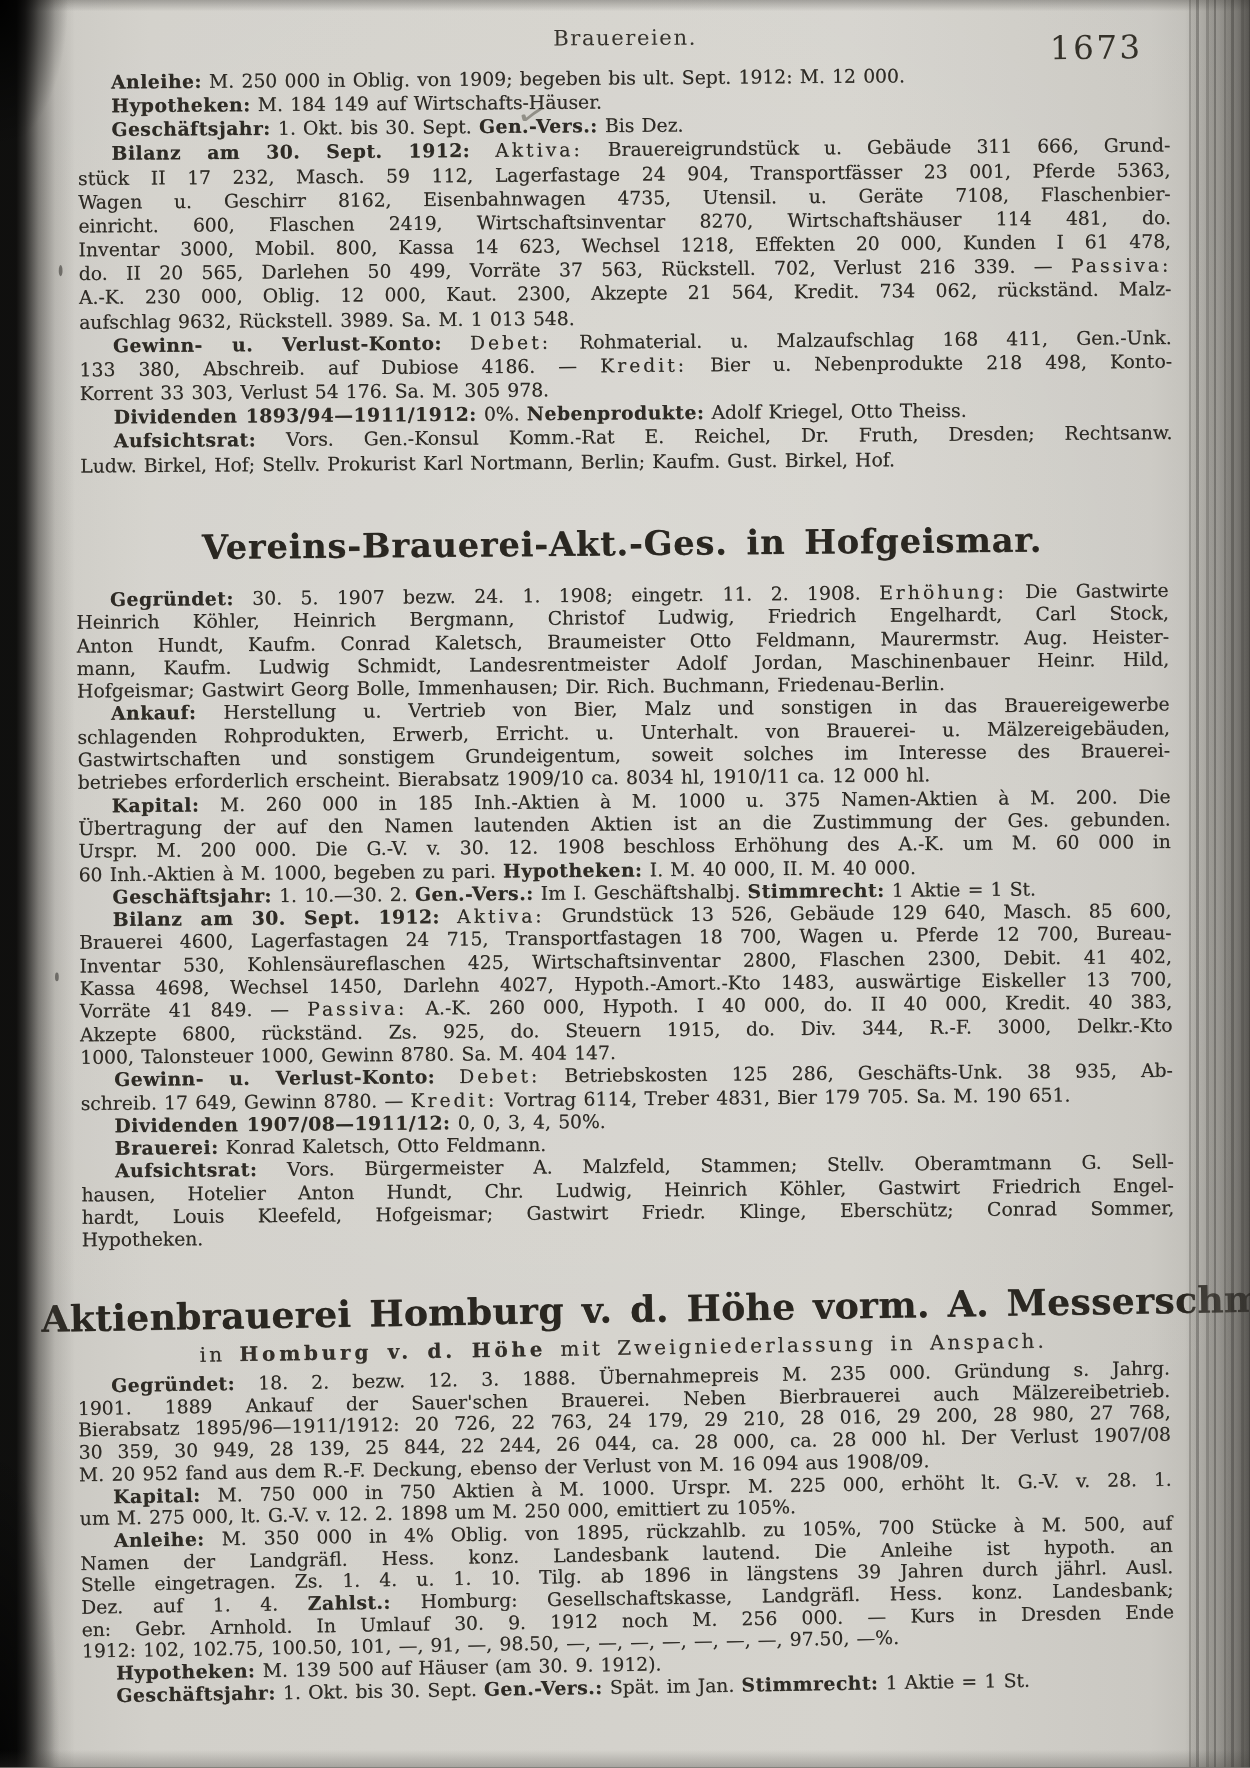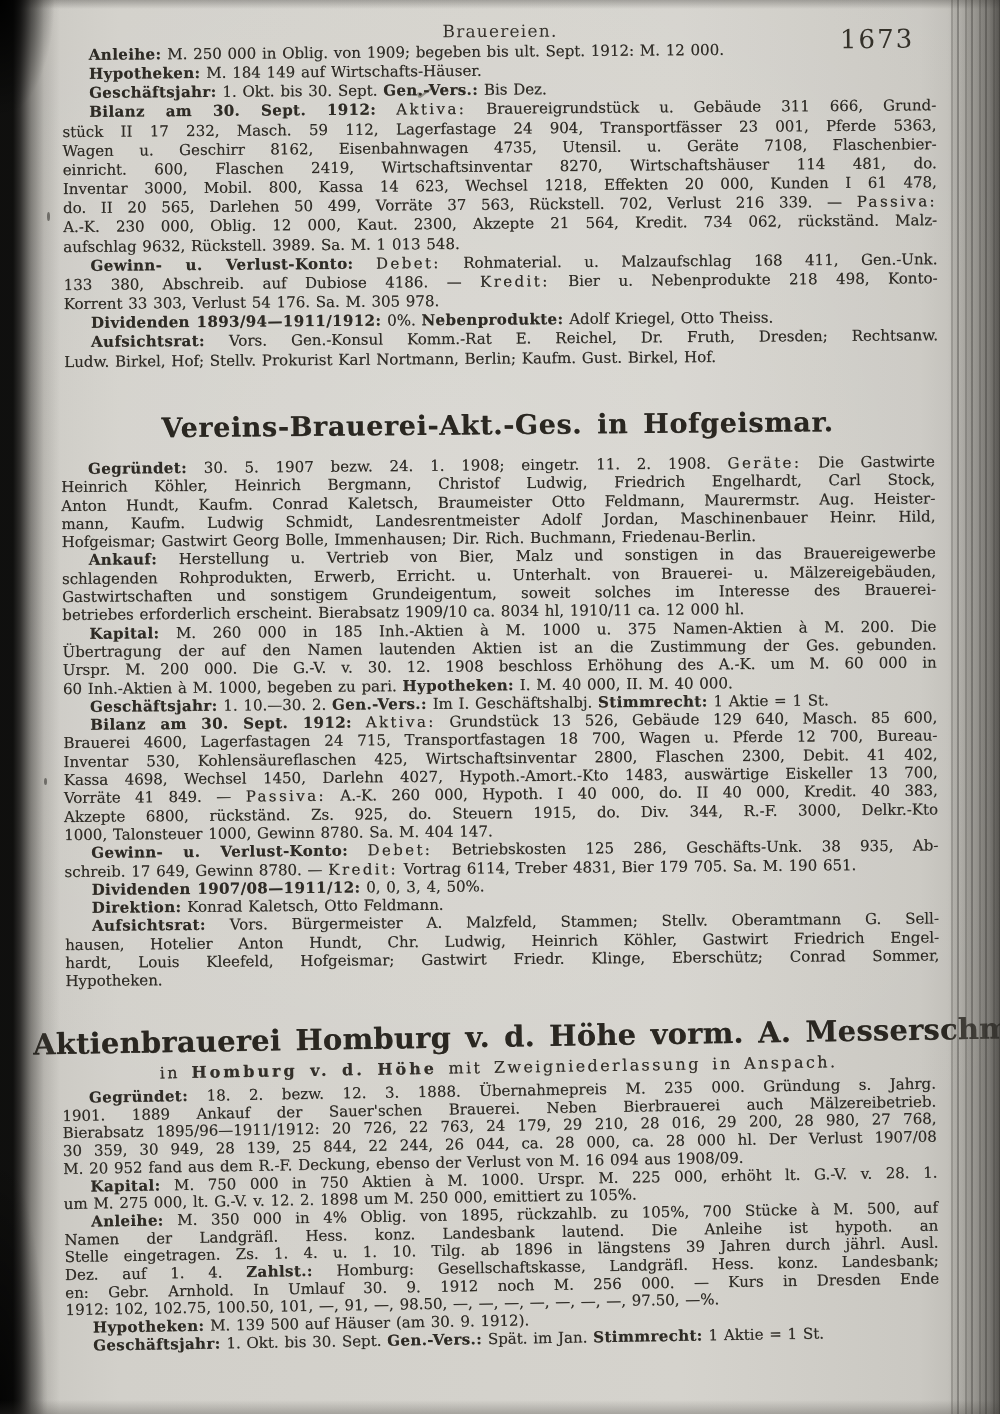--- a/index.html
+++ b/index.html
@@ -29,21 +29,21 @@
     background:linear-gradient(0deg, rgba(60,58,54,0.30), rgba(60,58,54,0));}
   .runhead{position:absolute;top:21px;left:0;width:100%;text-align:center;
     font-size:17px;letter-spacing:1.2px;transform:rotate(-0.3deg);color:#35322c;}
   .pagenum{position:absolute;top:24px;right:86px;font-size:26px;letter-spacing:2px;
     transform:rotate(-0.5deg);color:#343129;margin-left:19px;}
   .check{position:absolute;top:80px;left:416px;font-size:23px;color:rgba(128,125,116,0.8);
     transform:rotate(10deg) scaleX(1.35);font-family:"DejaVu Sans","Liberation Sans",sans-serif;}
   .speck{position:absolute;background:rgba(40,38,34,0.55);border-radius:50%;}
   .speck.s1{left:47px;top:212px;width:3px;height:9px;}
   .speck.s2{left:44px;top:778px;width:3px;height:7px;}
-  .content{position:absolute;left:63px;top:46px;width:874px;
+  .content{position:absolute;left:63px;top:57px;width:874px;
     text-shadow:0.2px 0.2px 0.5px rgba(45,42,36,0.55);}
   .sec{display:block;}
   .sec1{transform:rotate(-0.45deg);transform-origin:0 50%;}
   .sec2{transform:rotate(-0.5deg);transform-origin:0 50%;margin-top:40px;}
   .sec3{transform:rotate(-0.95deg);transform-origin:0 40%;margin-top:36px;}
   .line{text-align:justify;text-align-last:justify;font-size:15px;word-spacing:1px;}
   .line.end{text-align-last:left;}
   .line.ind{text-indent:27px;}
   .sec1 .line{line-height:19.15px;}
   .sec2 .line{line-height:18.3px;}
@@ -85,21 +85,21 @@
           <div class="line end"><span>Korrent 33 303, Verlust 54 176.  Sa. M. 305 978.</span></div>
           <div class="line ind end"><span class="b">Dividenden 1893/94—1911/1912:</span><span> 0%. </span><span class="b">Nebenprodukte:</span><span> Adolf Kriegel, Otto Theiss.</span></div>
           <div class="line ind"><span class="b">Aufsichtsrat:</span><span> Vors. Gen.-Konsul Komm.-Rat E. Reichel, Dr. Fruth, Dresden; Rechtsanw.</span></div>
           <div class="line end"><span>Ludw. Birkel, Hof; Stellv. Prokurist Karl Nortmann, Berlin; Kaufm. Gust. Birkel, Hof.</span></div>
         </div>
     </section>
 
     <section class="sec sec2">
       <h2 class="sec-heading">Vereins-Brauerei-Akt.-Ges. in Hofgeismar.</h2>
       <div class="lines">
-          <div class="line ind"><span class="b">Gegründet:</span><span> 30. 5. 1907 bezw. 24. 1. 1908; eingetr. 11. 2. 1908. </span><span class="sp">Geräte:</span><span> Die Gastwirte</span></div>
+          <div class="line ind"><span class="b">Gegründet:</span><span> 30. 5. 1907 bezw. 24. 1. 1908; eingetr. 11. 2. 1908. </span><span class="sp">Erhöhung:</span><span> Die Gastwirte</span></div>
           <div class="line"><span>Heinrich Köhler, Heinrich Bergmann, Christof Ludwig, Friedrich Engelhardt, Carl Stock,</span></div>
           <div class="line"><span>Anton Hundt, Kaufm. Conrad Kaletsch, Braumeister Otto Feldmann, Maurermstr. Aug. Heister-</span></div>
           <div class="line"><span>mann, Kaufm. Ludwig Schmidt, Landesrentmeister Adolf Jordan, Maschinenbauer Heinr. Hild,</span></div>
           <div class="line end"><span>Hofgeismar; Gastwirt Georg Bolle, Immenhausen; Dir. Rich. Buchmann, Friedenau-Berlin.</span></div>
           <div class="line ind"><span class="b">Ankauf:</span><span> Herstellung u. Vertrieb von Bier, Malz und sonstigen in das Brauereigewerbe</span></div>
           <div class="line"><span>schlagenden Rohprodukten, Erwerb, Erricht. u. Unterhalt. von Brauerei- u. Mälzereigebäuden,</span></div>
           <div class="line"><span>Gastwirtschaften und sonstigem Grundeigentum, soweit solches im Interesse des Brauerei-</span></div>
           <div class="line end"><span>betriebes erforderlich erscheint.  Bierabsatz 1909/10 ca. 8034 hl, 1910/11 ca. 12 000 hl.</span></div>
           <div class="line ind"><span class="b">Kapital:</span><span> M. 260 000 in 185 Inh.-Aktien à M. 1000 u. 375 Namen-Aktien à M. 200.  Die</span></div>
           <div class="line"><span>Übertragung der auf den Namen lautenden Aktien ist an die Zustimmung der Ges. gebunden.</span></div>
@@ -109,21 +109,21 @@
           <div class="line ind"><span class="b">Bilanz am 30. Sept. 1912:</span><span> </span><span class="sp">Aktiva:</span><span> Grundstück 13 526, Gebäude 129 640, Masch. 85 600,</span></div>
           <div class="line"><span>Brauerei 4600, Lagerfastagen 24 715, Transportfastagen 18 700, Wagen u. Pferde 12 700, Bureau-</span></div>
           <div class="line"><span>Inventar 530, Kohlensäureflaschen 425, Wirtschaftsinventar 2800, Flaschen 2300, Debit. 41 402,</span></div>
           <div class="line"><span>Kassa 4698, Wechsel 1450, Darlehn 4027, Hypoth.-Amort.-Kto 1483, auswärtige Eiskeller 13 700,</span></div>
           <div class="line"><span>Vorräte 41 849. — </span><span class="sp">Passiva:</span><span> A.-K. 260 000, Hypoth. I 40 000, do. II 40 000, Kredit. 40 383,</span></div>
           <div class="line"><span>Akzepte 6800, rückständ. Zs. 925, do. Steuern 1915, do. Div. 344, R.-F. 3000, Delkr.-Kto</span></div>
           <div class="line end"><span>1000, Talonsteuer 1000, Gewinn 8780.  Sa. M. 404 147.</span></div>
           <div class="line ind"><span class="b">Gewinn- u. Verlust-Konto:</span><span> </span><span class="sp">Debet:</span><span> Betriebskosten 125 286, Geschäfts-Unk. 38 935, Ab-</span></div>
           <div class="line end"><span>schreib. 17 649, Gewinn 8780. — </span><span class="sp">Kredit:</span><span> Vortrag 6114, Treber 4831, Bier 179 705. Sa. M. 190 651.</span></div>
           <div class="line ind end"><span class="b">Dividenden 1907/08—1911/12:</span><span> 0, 0, 3, 4, 50%.</span></div>
-          <div class="line ind end"><span class="b">Direktion:</span><span> Konrad Kaletsch, Otto Feldmann.</span></div>
+          <div class="line ind end"><span class="b">Brauerei:</span><span> Konrad Kaletsch, Otto Feldmann.</span></div>
           <div class="line ind"><span class="b">Aufsichtsrat:</span><span> Vors. Bürgermeister A. Malzfeld, Stammen; Stellv. Oberamtmann G. Sell-</span></div>
           <div class="line"><span>hausen, Hotelier Anton Hundt, Chr. Ludwig, Heinrich Köhler, Gastwirt Friedrich Engel-</span></div>
           <div class="line"><span>hardt, Louis Kleefeld, Hofgeismar; Gastwirt Friedr. Klinge, Eberschütz; Conrad Sommer,</span></div>
           <div class="line end"><span>Hypotheken.</span></div>
         </div>
     </section>
 
     <section class="sec sec3">
       <h2 class="sec-heading">Aktienbrauerei Homburg v. d. Höhe vorm. A. Messerschmitt</h2>
       <div class="subheading"><span class="sp">in </span><span class="b sp">Homburg v. d. Höhe</span><span class="sp"> mit Zweigniederlassung in Anspach.</span></div>

